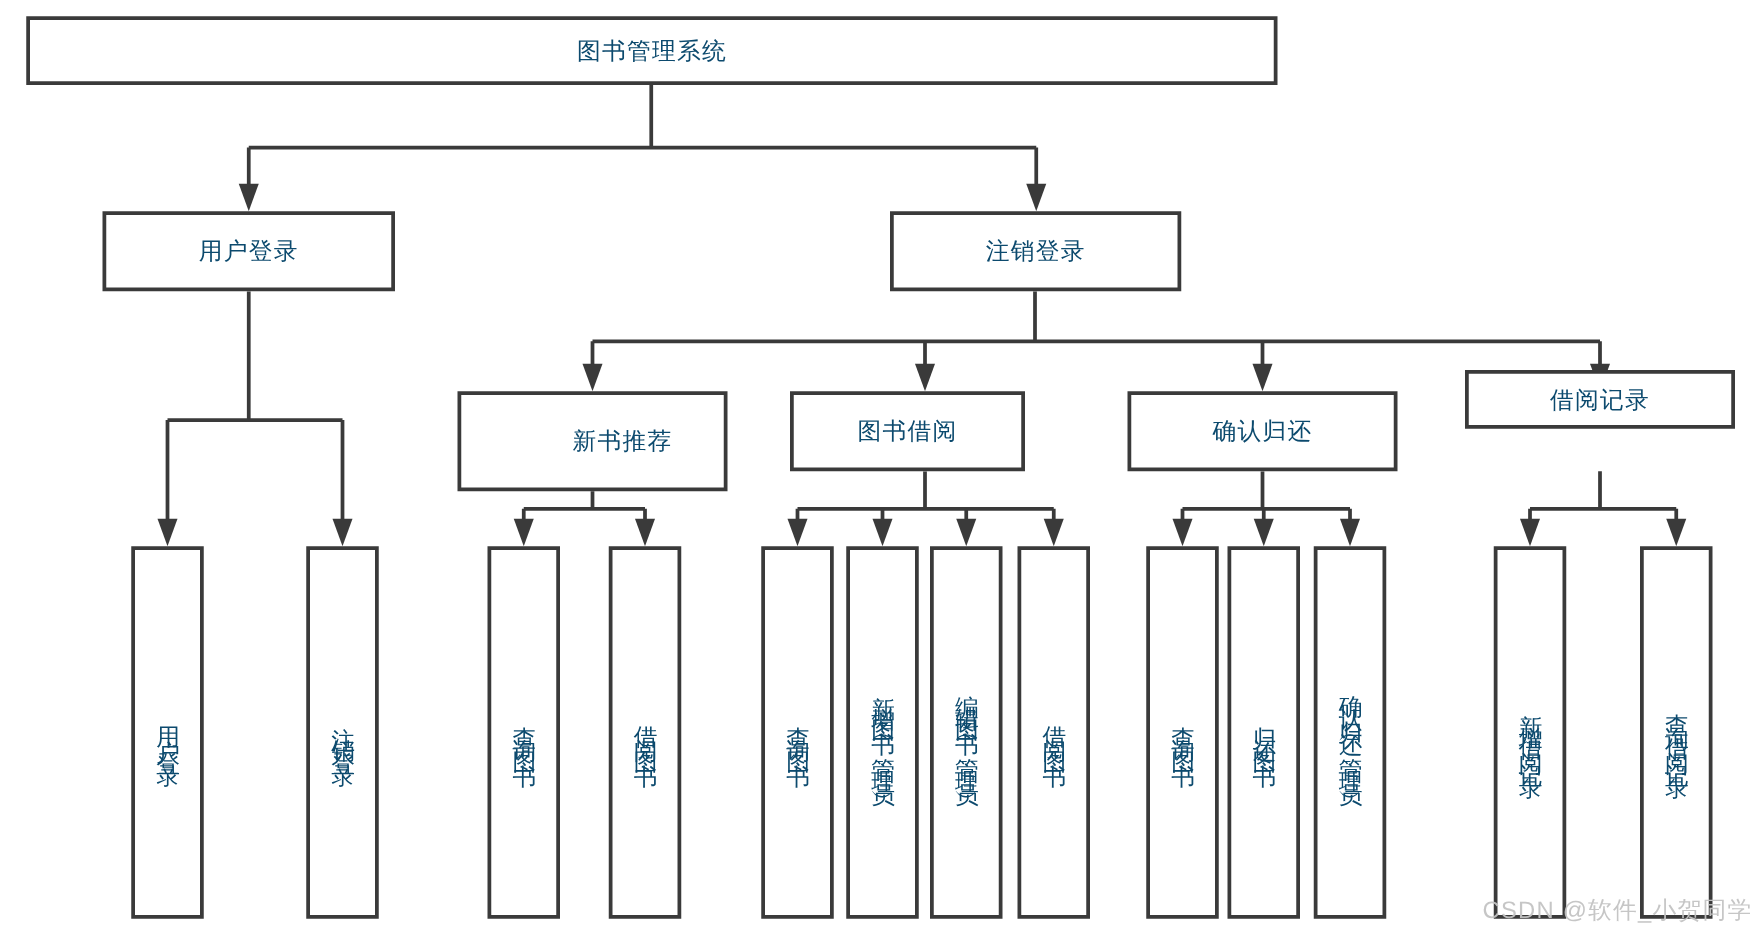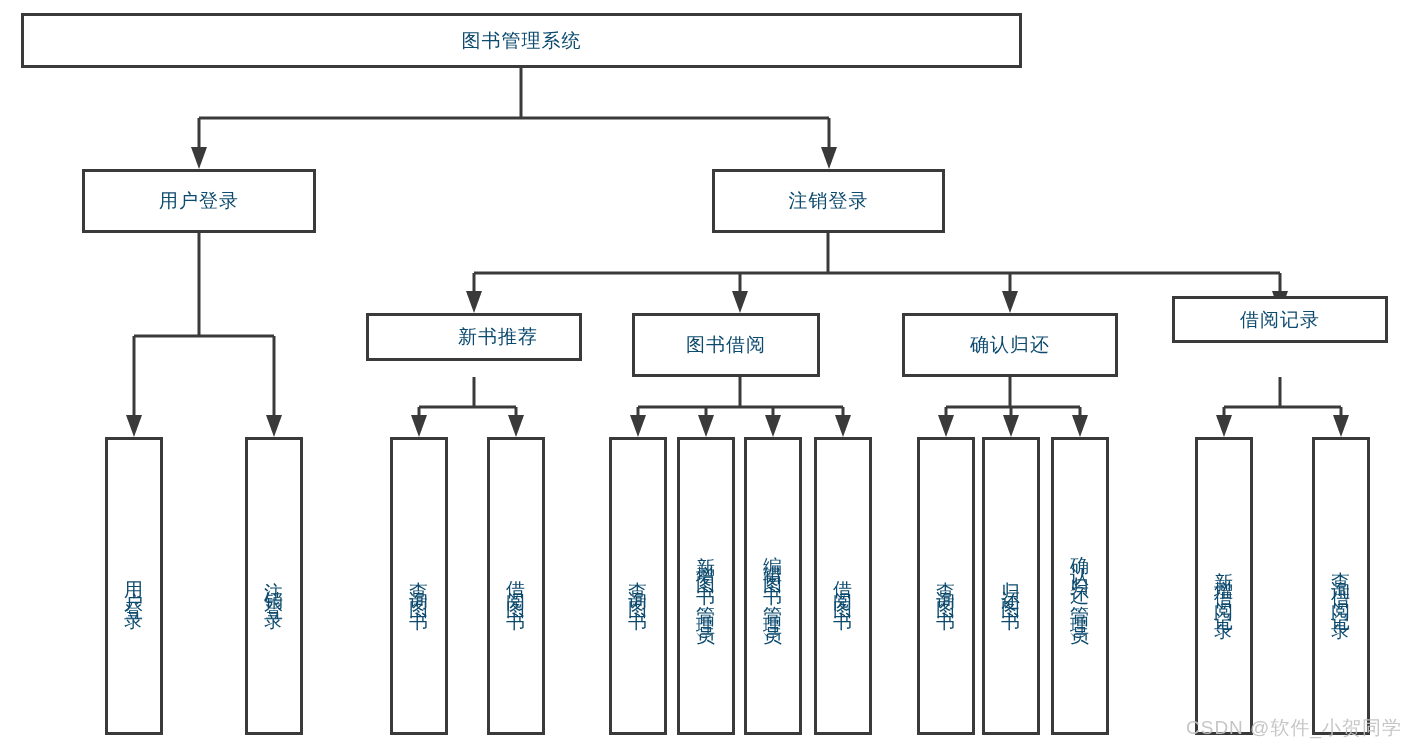--- a/index.html
+++ b/index.html
@@ -141,21 +141,21 @@
     <span>图书管理系统</span>
   </div>
 
   <div class="node h-node" style="left:82px; top:169px; width:234px; height:64px;">
     <span>用户登录</span>
   </div>
   <div class="node h-node" style="left:712px; top:169px; width:233px; height:64px;">
     <span>注销登录</span>
   </div>
 
-  <div class="node h-node" style="left:366px; top:313px; width:216px; height:48px;padding-left:48px;">
+  <div class="node h-node" style="left:366px; top:313px; width:216px; height:80px;padding-left:48px;">
     <span>新书推荐</span>
   </div>
   <div class="node h-node" style="left:632px; top:313px; width:188px; height:64px;">
     <span>图书借阅</span>
   </div>
   <div class="node h-node" style="left:902px; top:313px; width:216px; height:64px;">
     <span>确认归还</span>
   </div>
   <div class="node h-node" style="left:1172px; top:296px; width:216px; height:47px;">
     <span>借阅记录</span>

